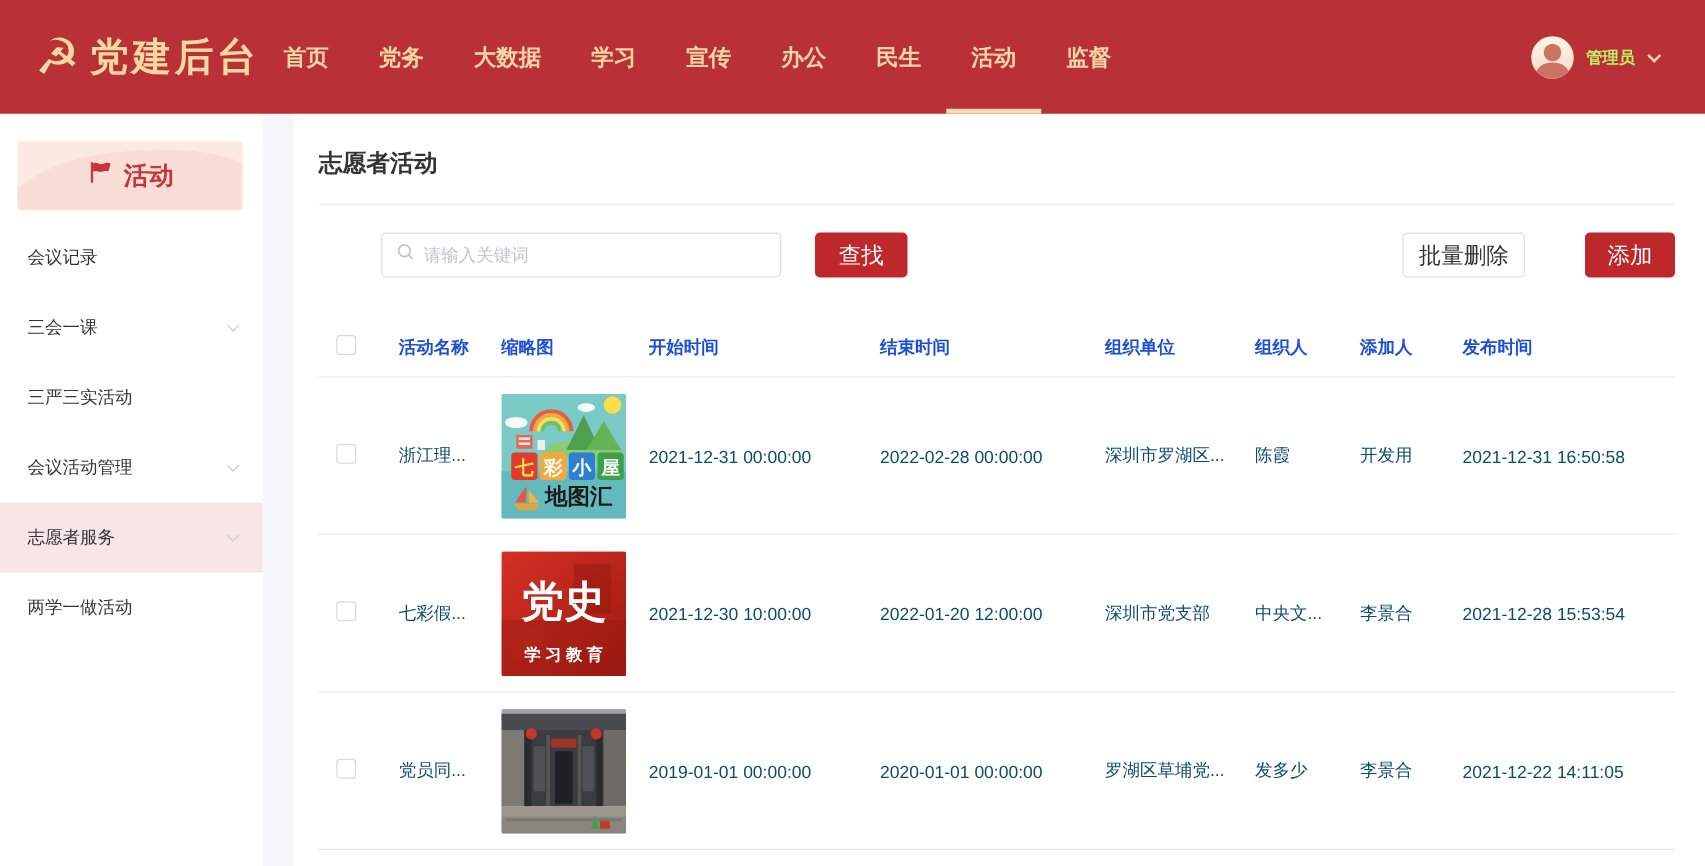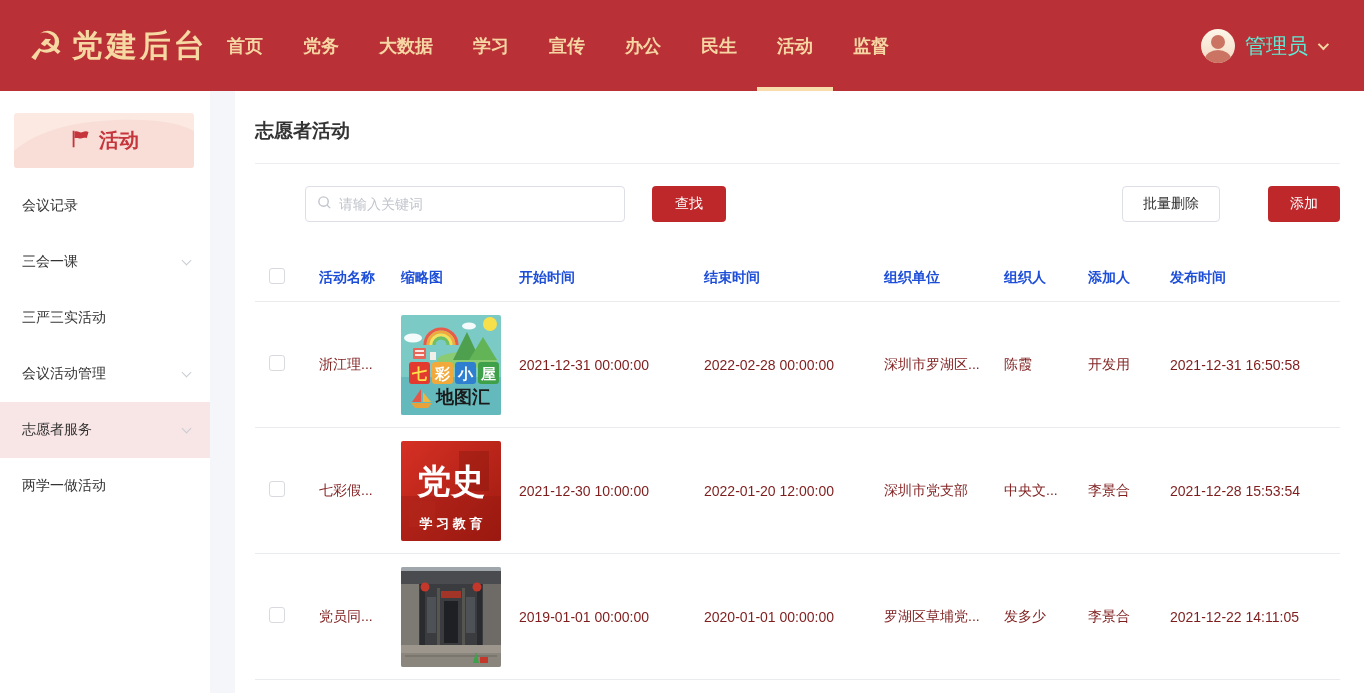--- a/index.html
+++ b/index.html
@@ -11,21 +11,21 @@
   .logo { display:flex; align-items:center; padding-left:28px; width:227px; }
   .logo .emblem { font-size:40px; color:#F6D8A2; line-height:1; margin-right:8px; font-family:"DejaVu Sans",sans-serif; }
   .logo .logo-text { font-size:31px; font-weight:bold; color:#F6D8A2; letter-spacing:3px; }
   .nav { display:flex; align-items:stretch; gap:40px;font-family:Liberation Serif, serif; }
   .nav-item { display:flex; align-items:center; font-size:18px; font-weight:bold; color:#F6D7A4; position:relative; cursor:pointer; }
   .nav-item.active::after { content:""; position:absolute; left:-20px; right:-20px; bottom:0; height:4px; background:#F8DCA9; }
   .user { margin-left:auto; display:flex; align-items:center; padding-right:38px; gap:10px; }
   .avatar { width:34px; height:34px; border-radius:50%; background:linear-gradient(180deg,#FDF6E8,#F3D9C4); position:relative; overflow:hidden; }
   .avatar::before { content:""; position:absolute; left:10px; top:6px; width:14px; height:14px; border-radius:50%; background:#CB7463; }
   .avatar::after { content:""; position:absolute; left:4px; top:21px; width:26px; height:18px; border-radius:50% 50% 0 0; background:#CB7463; }
-  .user-name { color:#5eead4; font-size:21px; font-weight:normal; }
+  .user-name { color:#bef264; font-size:13px; font-weight:bold; }
   .chev { display:inline-block; width:8px; height:8px; border-right:2px solid #F6D8A2; border-bottom:2px solid #F6D8A2; transform:rotate(45deg) translateY(-2px); }
 
   
   .content-wrap { display:flex; height:602px; background:#F4F6F9; }
 
   
   .sidebar { width:210px; background:#FFFFFF; flex-shrink:0; }
   .side-banner { margin:22px 16px 10px 14px; height:55px; background:#FBE9E2; border-radius:3px; display:flex; align-items:center; justify-content:center; gap:8px; position:relative; overflow:hidden; }
   .side-banner .map-blob { position:absolute; left:-18px; top:8px; width:210px; height:90px; background:#F5D6CD; opacity:.55; border-radius:48% 62% 55% 45%/60% 45% 65% 40%; transform:rotate(-8deg); }
   .side-banner .flag-icon, .side-banner .banner-label { position:relative; z-index:1; }
@@ -39,32 +39,32 @@
   .main { flex:1; margin-left:25px; background:#FFFFFF; padding:0 24px 0 20px; }
   .page-title { padding-top:27px; font-size:19px; font-weight:bold; color:#333; }
   .title-divider { margin-top:19px; border-bottom:1px solid #ECEEF1; }
 
   .filter-bar { margin-top:22px; display:flex; align-items:center; }
   .select { width:200px; height:36px; border:1px solid #DCDFE6; border-radius:4px; display:flex; align-items:center; justify-content:space-between; padding:0 12px; font-size:14px; color:#333; cursor:pointer; background:#fff; }
   .select-chev { width:7px; height:7px; border-right:1.5px solid #C0C4CC; border-bottom:1.5px solid #C0C4CC; transform:rotate(45deg); margin-top:-4px; }
   .search-box { margin-left:50px; width:320px; height:36px; border:1px solid #DCDFE6; border-radius:4px; display:flex; align-items:center; padding:0 11px; gap:7px; background:#fff; }
   .search-box input { border:none; outline:none; flex:1; font-size:14px; color:#be185d; font-family:inherit; background:transparent; }
   .search-box input::placeholder { color:#C0C4CC; }
-  .btn { height:36px; border-radius:4px; font-size:14px; display:flex; align-items:center; justify-content:center; cursor:pointer; border:none; font-family:inherit; }
+  .btn { height:36px; border-radius:4px; font-size:18px; display:flex; align-items:center; justify-content:center; cursor:pointer; border:none; font-family:inherit; }
   .btn-red { background:#BF282B; color:#fff; }
   .btn-find { width:74px; margin-left:27px; }
   .btn-outline { background:#fff; border:1px solid #DCDFE6; color:#333; }
   .btn-batch { width:98px; margin-left:auto; }
   .btn-add { width:72px; margin-left:48px; }
 
   
   .table { margin-top:32px; }
   .trow, .thead { display:flex; align-items:center; border-bottom:1px solid #E9EBEF; }
   .thead { height:48px; color:#1d4ed8; font-size:14px; font-weight:bold; }
-  .trow { height:126px; font-size:14px; color:#7f1d1d;justify-content:space-between; }
+  .trow { height:126px; font-size:14px; color:#0c4a6e;justify-content:space-between; }
   .cell { flex-shrink:0; padding-right:6px; }
   .c0 { width:64px; padding-left:14px; }
   .c1 { width:82px; }
   .c2 { width:118px; }
   .c3 { width:185px; }
   .c4 { width:180px; }
   .c5 { width:120px; }
   .c6 { width:84px; }
   .c7 { width:82px; }
   .c8 { flex:1; }

